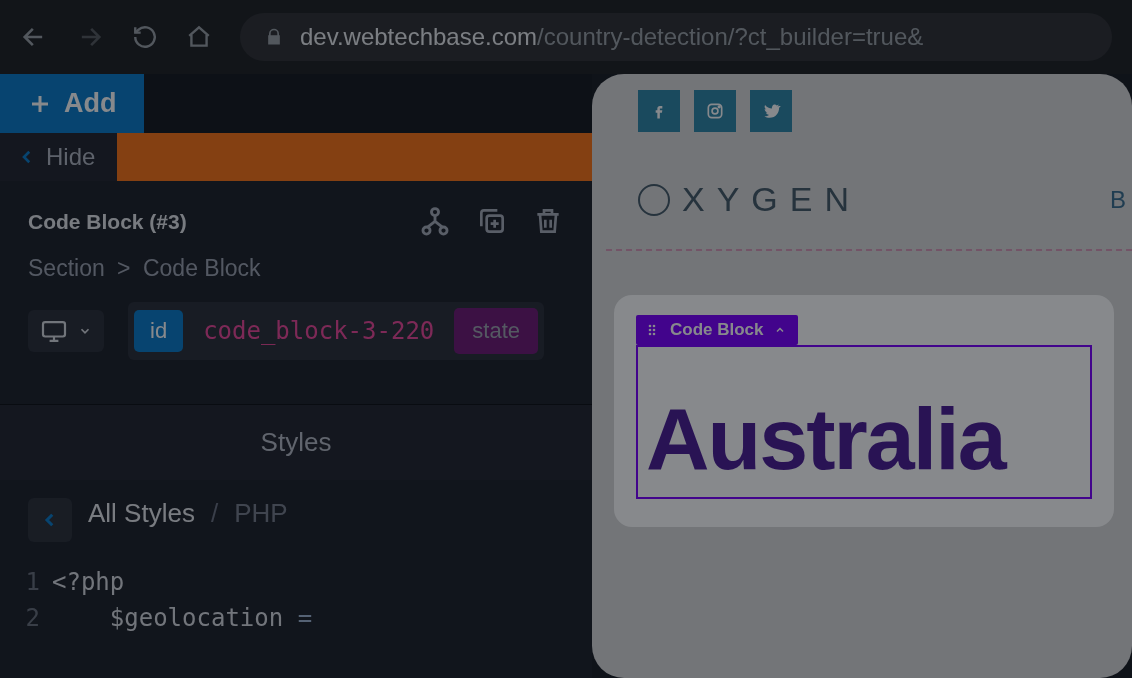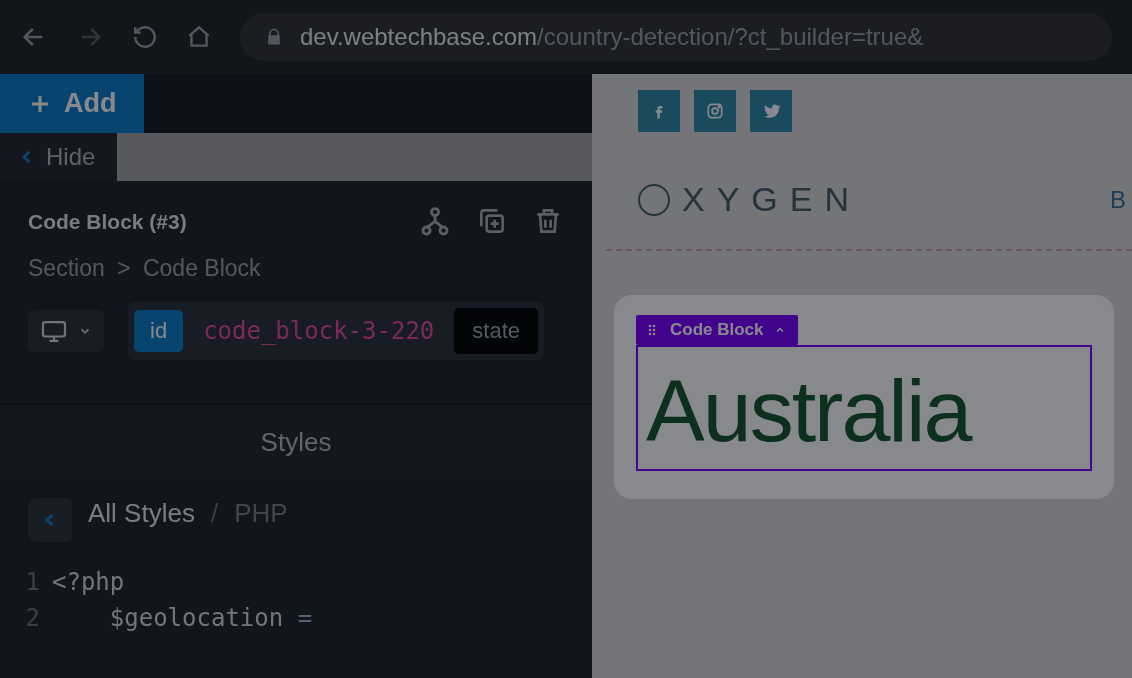--- a/index.html
+++ b/index.html
@@ -35,39 +35,39 @@
   color: #9aa0a6;
   font-size: 24px;
   overflow: hidden;
   white-space: nowrap;
 }
 .url-domain { color: #e8eaed; margin-top: 42px; }
 
 
 .main { display: flex; height: calc(100% - 74px); }
 .sidebar { width: 592px; background: #1e2129; display: flex; flex-direction: column; }
-.preview { flex: 1; background: #d8d8d8; position: relative; }
+.preview { flex: 1; background: #d8d8d8; position: relative; border-radius: 32px; }
 
 
 .add-bar { display: flex; }
 .add-btn {
   background: #0a7cc9;
   color: #fff;
   display: flex;
   align-items: center;
   gap: 12px;
   padding: 14px 28px;
   font-size: 27px;
   font-weight: 600;
   cursor: pointer;
 }
 .add-rest { flex: 1; background: #161920; }
 
 
-.hide-row { background: #a3a3a3; }
+.hide-row { background: #f97316; }
 .hide-btn {
   display: inline-flex;
   align-items: center;
   gap: 10px;
   padding: 10px 22px 10px 18px;
   background: #23262e;
   color: #b0b5c0;
   font-size: 24px;
   cursor: pointer;
   font-weight: 400;
@@ -112,21 +112,21 @@
   font-size: 22px;
   font-weight: 500;
 }
 .id-value {
   color: #ec4899;
   font-family: ui-monospace, Menlo, monospace;
   font-size: 24px;
   padding: 0 10px;
 }
 .state-chip {
-  background: #000000;
+  background: #701a75;
   color: #9ea3af;
   padding: 10px 18px;
   border-radius: 5px;
   font-size: 22px;
   cursor: pointer;
 }
 
 
 .tabs { display: flex; margin-top: 26px; border-top: 1px solid #0f1115; }
 .tab {
@@ -214,25 +214,26 @@
   font-weight: 600;
   border-radius: 2px;
 }
 .cb-content {
   border: 2px solid #7b00ff;
   margin-top: 0;
   padding: 20px 8px 14px;
   border-top-left-radius: 0;
 }
 .cb-text {
-  color: #14532d;
+  color: #4c1d95;
   font-size: 88px;
-  font-weight: 400;
+  font-weight: 700;
   letter-spacing: -2px;
   line-height: 1;
+  margin-top: 28px;
 }
 
 
 .dim-overlay {
   position: absolute;
   inset: 0;
   background: rgba(5, 8, 14, 0.48);
   pointer-events: none;
 }
 

